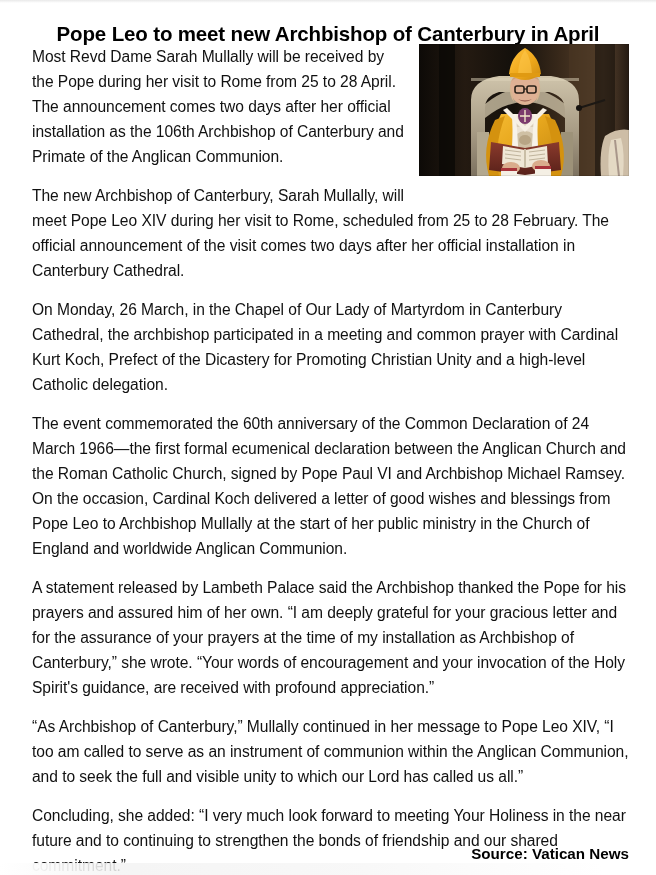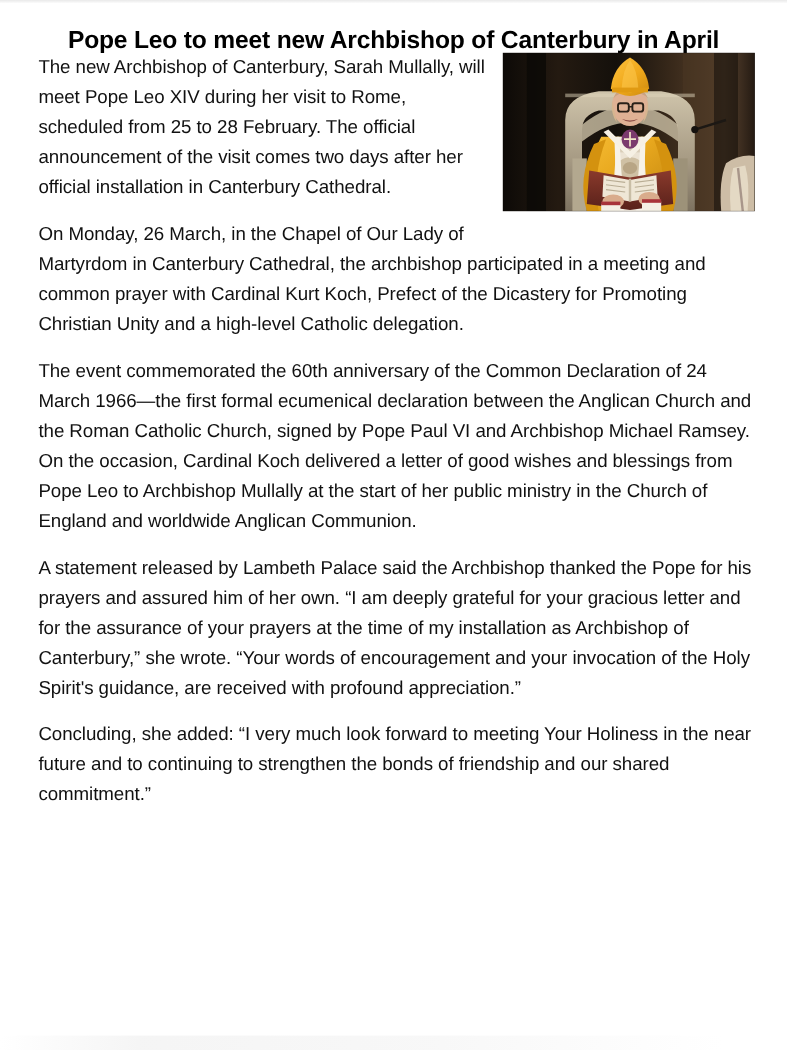--- a/index.html
+++ b/index.html
@@ -201,24 +201,27 @@
         <g>
           <path d="M186 92 Q180 106 182 132 L210 132 L210 86 Q198 84 186 92 Z" fill="#cdbda6"></path>
           <path d="M192 96 Q188 110 190 132 L204 132 Q206 108 202 94 Z" fill="#e4d9c4"></path>
           <path d="M196 96 L200 132" stroke="#a8968a" stroke-width="2"></path>
         </g>
 
         <rect x="0" y="0" width="210" height="132" fill="none" stroke="#000000" stroke-opacity="0.18" stroke-width="1"></rect>
       </svg>
     </div>
 
+    <p class="para">Most Revd Dame Sarah Mullally will be received by the Pope during her visit to Rome from 25 to 28 April. The announcement comes two days after her official installation as the 106th Archbishop of Canterbury and Primate of the Anglican Communion.</p>
     <p class="para">The new Archbishop of Canterbury, Sarah Mullally, will meet Pope Leo XIV during her visit to Rome, scheduled from 25 to 28 February. The official announcement of the visit comes two days after her official installation in Canterbury Cathedral.</p>
     <p class="para">On Monday, 26 March, in the Chapel of Our Lady of Martyrdom in Canterbury Cathedral, the archbishop participated in a meeting and common prayer with Cardinal Kurt Koch, Prefect of the Dicastery for Promoting Christian Unity and a high-level Catholic delegation.</p>
     <p class="para">The event commemorated the 60th anniversary of the Common Declaration of 24 March 1966—the first formal ecumenical declaration between the Anglican Church and the Roman Catholic Church, signed by Pope Paul VI and Archbishop Michael Ramsey. On the occasion, Cardinal Koch delivered a letter of good wishes and blessings from Pope Leo to Archbishop Mullally at the start of her public ministry in the Church of England and worldwide Anglican Communion.</p>
     <p class="para">A statement released by Lambeth Palace said the Archbishop thanked the Pope for his prayers and assured him of her own. “I am deeply grateful for your gracious letter and for the assurance of your prayers at the time of my installation as Archbishop of Canterbury,” she wrote. “Your words of encouragement and your invocation of the Holy Spirit's guidance, are received with profound appreciation.”</p>
+    <p class="para">“As Archbishop of Canterbury,” Mullally continued in her message to Pope Leo XIV, “I too am called to serve as an instrument of communion within the Anglican Communion, and to seek the full and visible unity to which our Lord has called us all.”</p>
     <p class="para">Concluding, she added: “I very much look forward to meeting Your Holiness in the near future and to continuing to strengthen the bonds of friendship and our shared commitment.”</p>
 
   </div>
 
+  <div class="source">Source: Vatican News</div>
 
   <div class="bottom-haze"></div>
 
 </div>
 
 </body></html>

